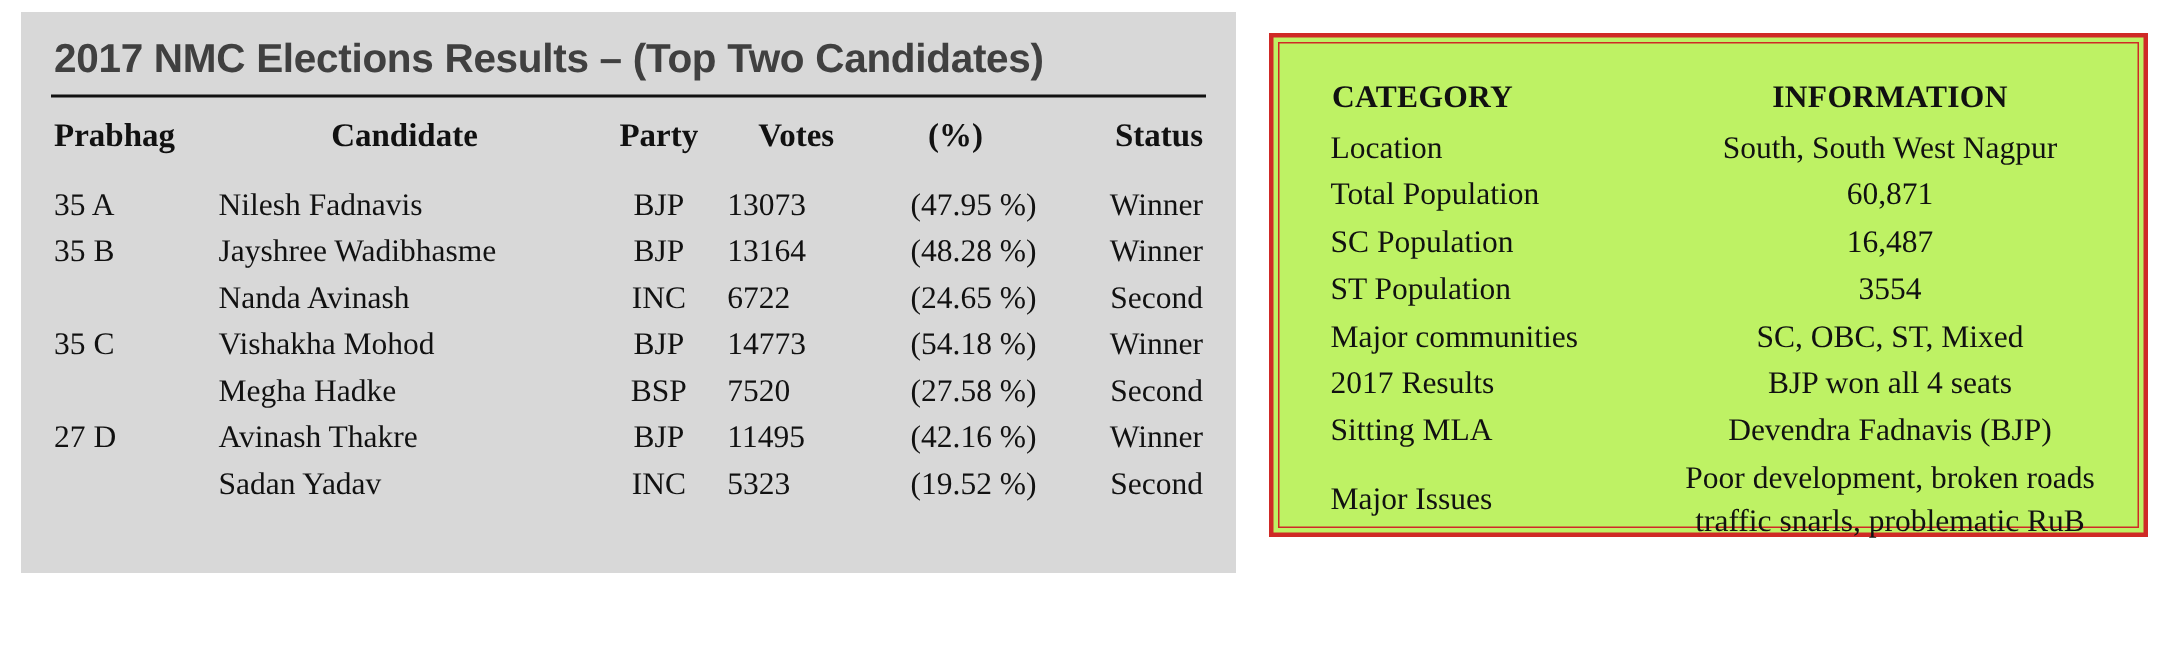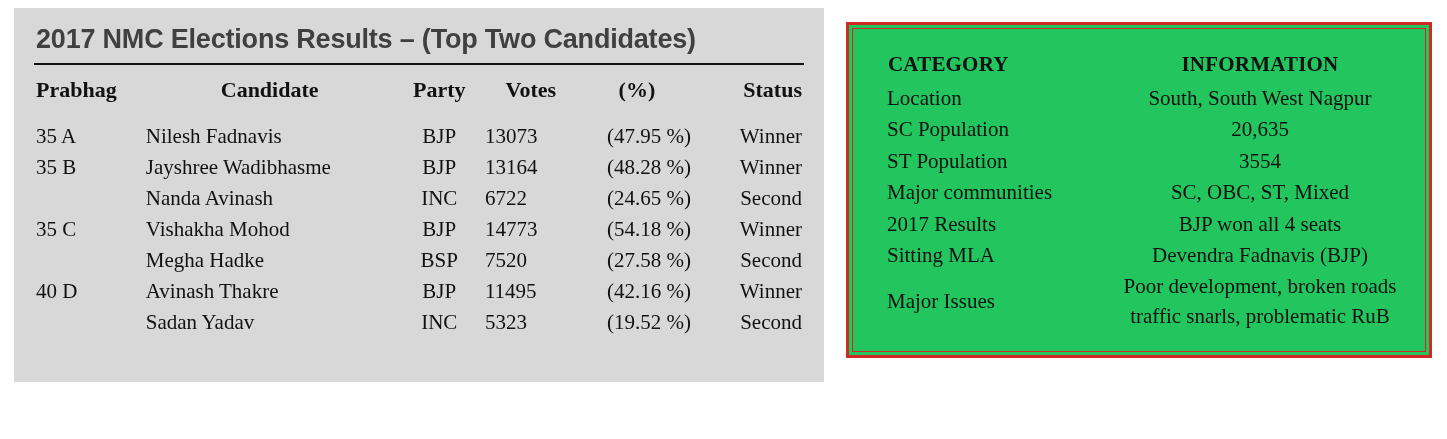--- a/index.html
+++ b/index.html
@@ -75,21 +75,21 @@
   .row-second .col-prabhag { }
 
   
   #info-panel {
     position: absolute;
     left: 846px;
     top: 22px;
     width: 586px;
     height: 336px;
     border: 3px solid #cf2a26;
-    background: #22c55e;
+    background: #bef264;
     box-sizing: border-box;
     padding: 3px;
   }
   #info-inner {
     border: 1px solid #cf2a26;
     width: 100%;
     height: 100%;
     box-sizing: border-box;
     padding: 22px 24px 0 34px;
   }
@@ -170,21 +170,21 @@
       </tr>
       <tr class="row-second">
         <td class="col-prabhag"></td>
         <td class="col-candidate">Megha Hadke</td>
         <td class="col-party">BSP</td>
         <td class="col-votes">7520</td>
         <td class="col-pct">(27.58 %)</td>
         <td class="col-status">Second</td>
       </tr>
       <tr>
-        <td class="col-prabhag">40 D</td>
+        <td class="col-prabhag">27 D</td>
         <td class="col-candidate">Avinash Thakre</td>
         <td class="col-party">BJP</td>
         <td class="col-votes">11495</td>
         <td class="col-pct">(42.16 %)</td>
         <td class="col-status">Winner</td>
       </tr>
       <tr class="row-second">
         <td class="col-prabhag"></td>
         <td class="col-candidate">Sadan Yadav</td>
         <td class="col-party">INC</td>
@@ -204,22 +204,26 @@
           <th class="info-cat">CATEGORY</th>
           <th class="info-val">INFORMATION</th>
         </tr>
       </thead>
       <tbody>
         <tr>
           <td class="info-cat">Location</td>
           <td class="info-val">South, South West Nagpur</td>
         </tr>
         <tr>
+          <td class="info-cat">Total Population</td>
+          <td class="info-val">60,871</td>
+        </tr>
+        <tr>
           <td class="info-cat">SC Population</td>
-          <td class="info-val">20,635</td>
+          <td class="info-val">16,487</td>
         </tr>
         <tr>
           <td class="info-cat">ST Population</td>
           <td class="info-val">3554</td>
         </tr>
         <tr>
           <td class="info-cat">Major communities</td>
           <td class="info-val">SC, OBC, ST, Mixed</td>
         </tr>
         <tr>

